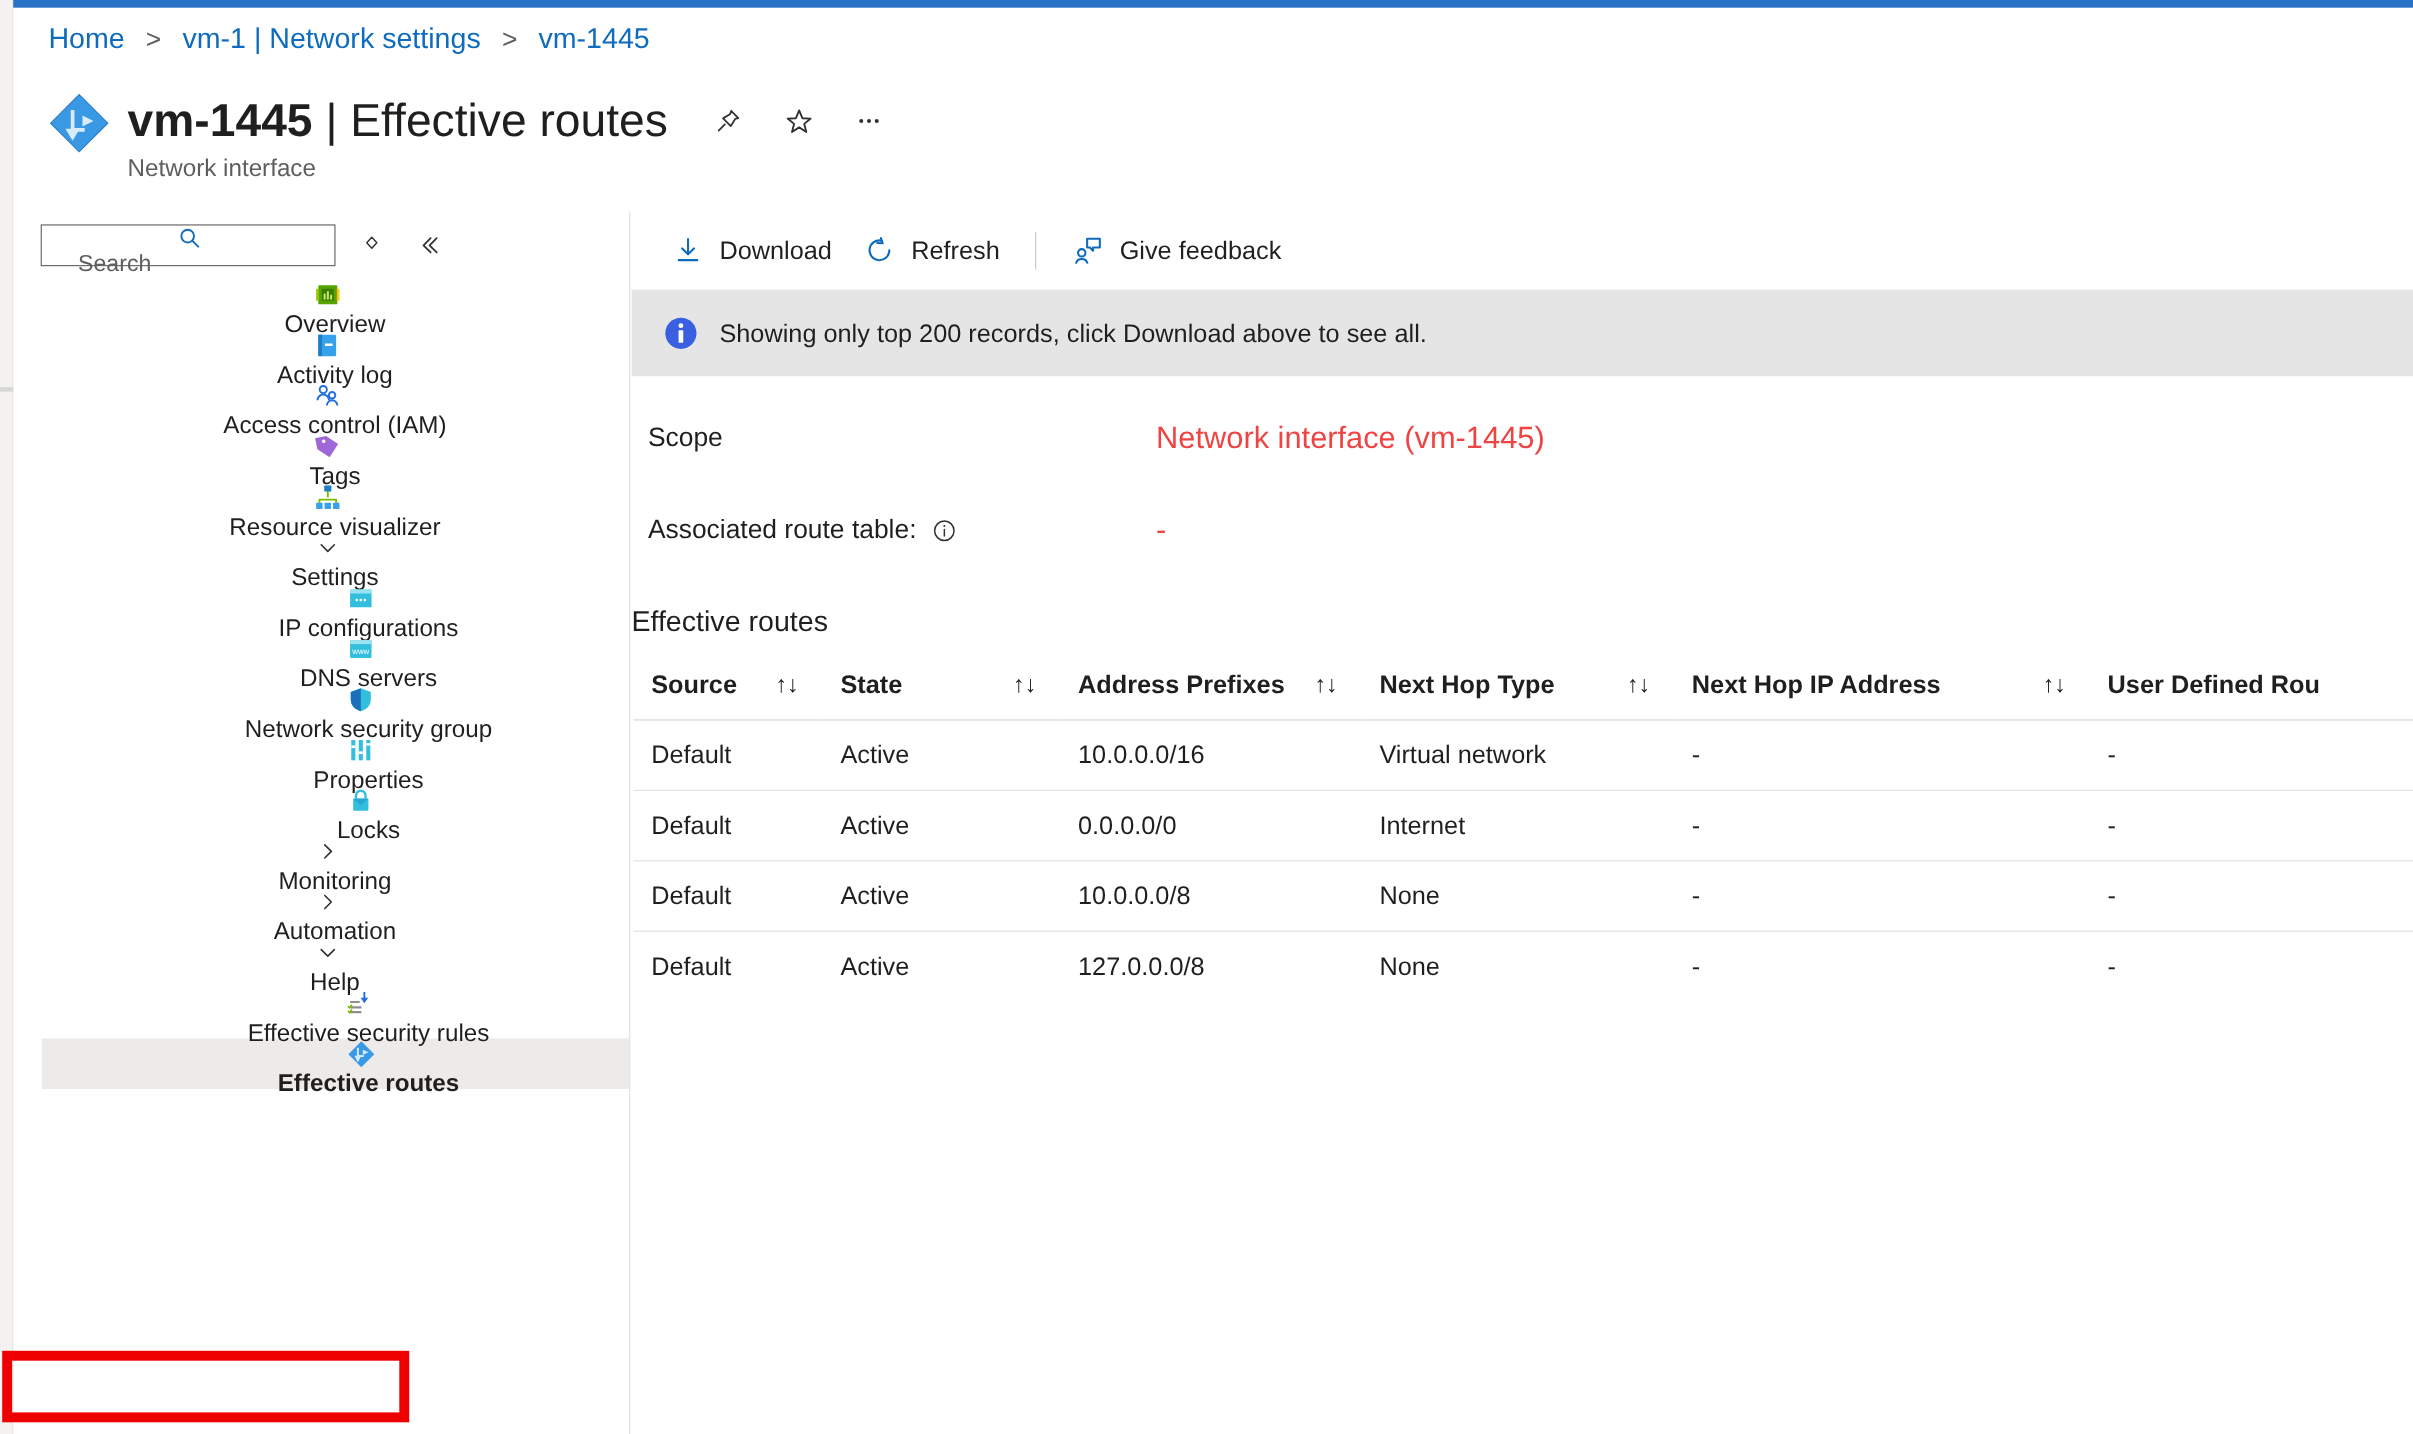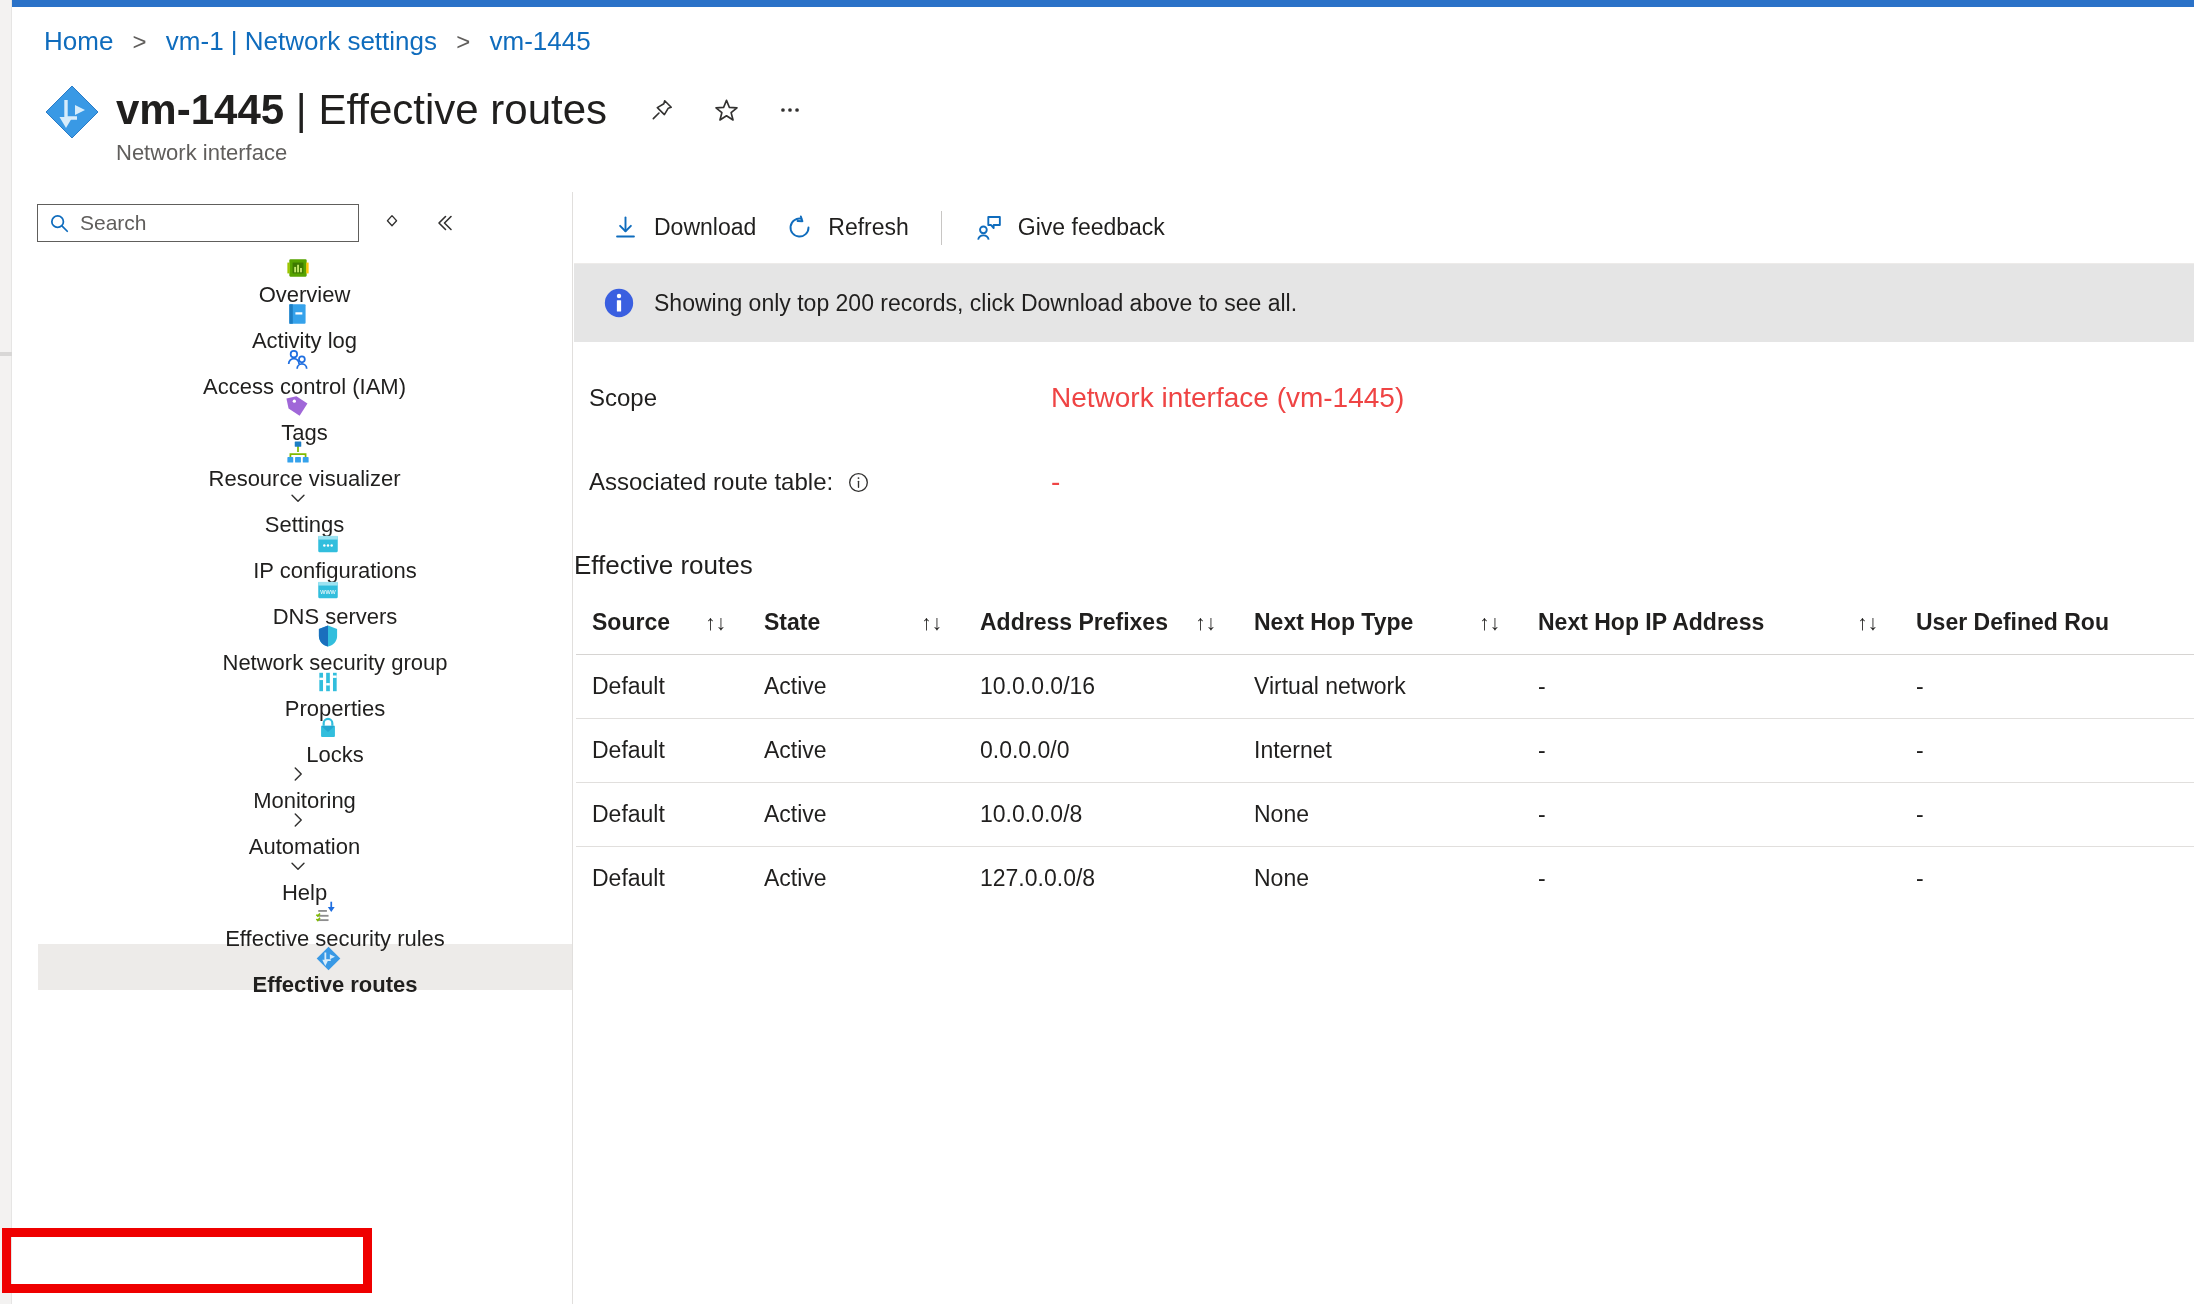--- a/index.html
+++ b/index.html
@@ -36,21 +36,21 @@
     left: 0; top: 352px;
     width: 12px; height: 4px;
     background: #d8d7d6;
   }
 
   
   #breadcrumb {
     position: absolute;
     left: 44px; top: 22px;
     font-size: 26px;
-    line-height: 38px;
+    line-height: 27px;
     white-space: nowrap;
   }
   #breadcrumb .crumb-link {
     color: #0f6cbd;
     cursor: pointer;
   }
   #breadcrumb .crumb-sep {
     color: #605e5c;
     margin: 0 12px;
     font-size: 24px;
@@ -108,27 +108,28 @@
     box-sizing: border-box;
     overflow: hidden;
   }
   #search-row {
     display: flex;
     align-items: center;
     padding: 12px 0 0 24px;
   }
   #search-box {
     position: relative;
-    width: 322px;
+    width: 268px;
     height: 38px;
     border: 1px solid #605e5c;
     background: #fff;
     display: flex;
     align-items: center;
     box-sizing: border-box;
+    flex-direction: column;
   }
   #search-box svg { margin: 0 8px 0 10px; flex: 0 0 auto; }
   #search-input {
     border: 0;
     outline: none;
     font-family: "Liberation Sans", sans-serif;
     font-size: 21px;
     color: #323130;
     width: 200px;
     background: transparent;

